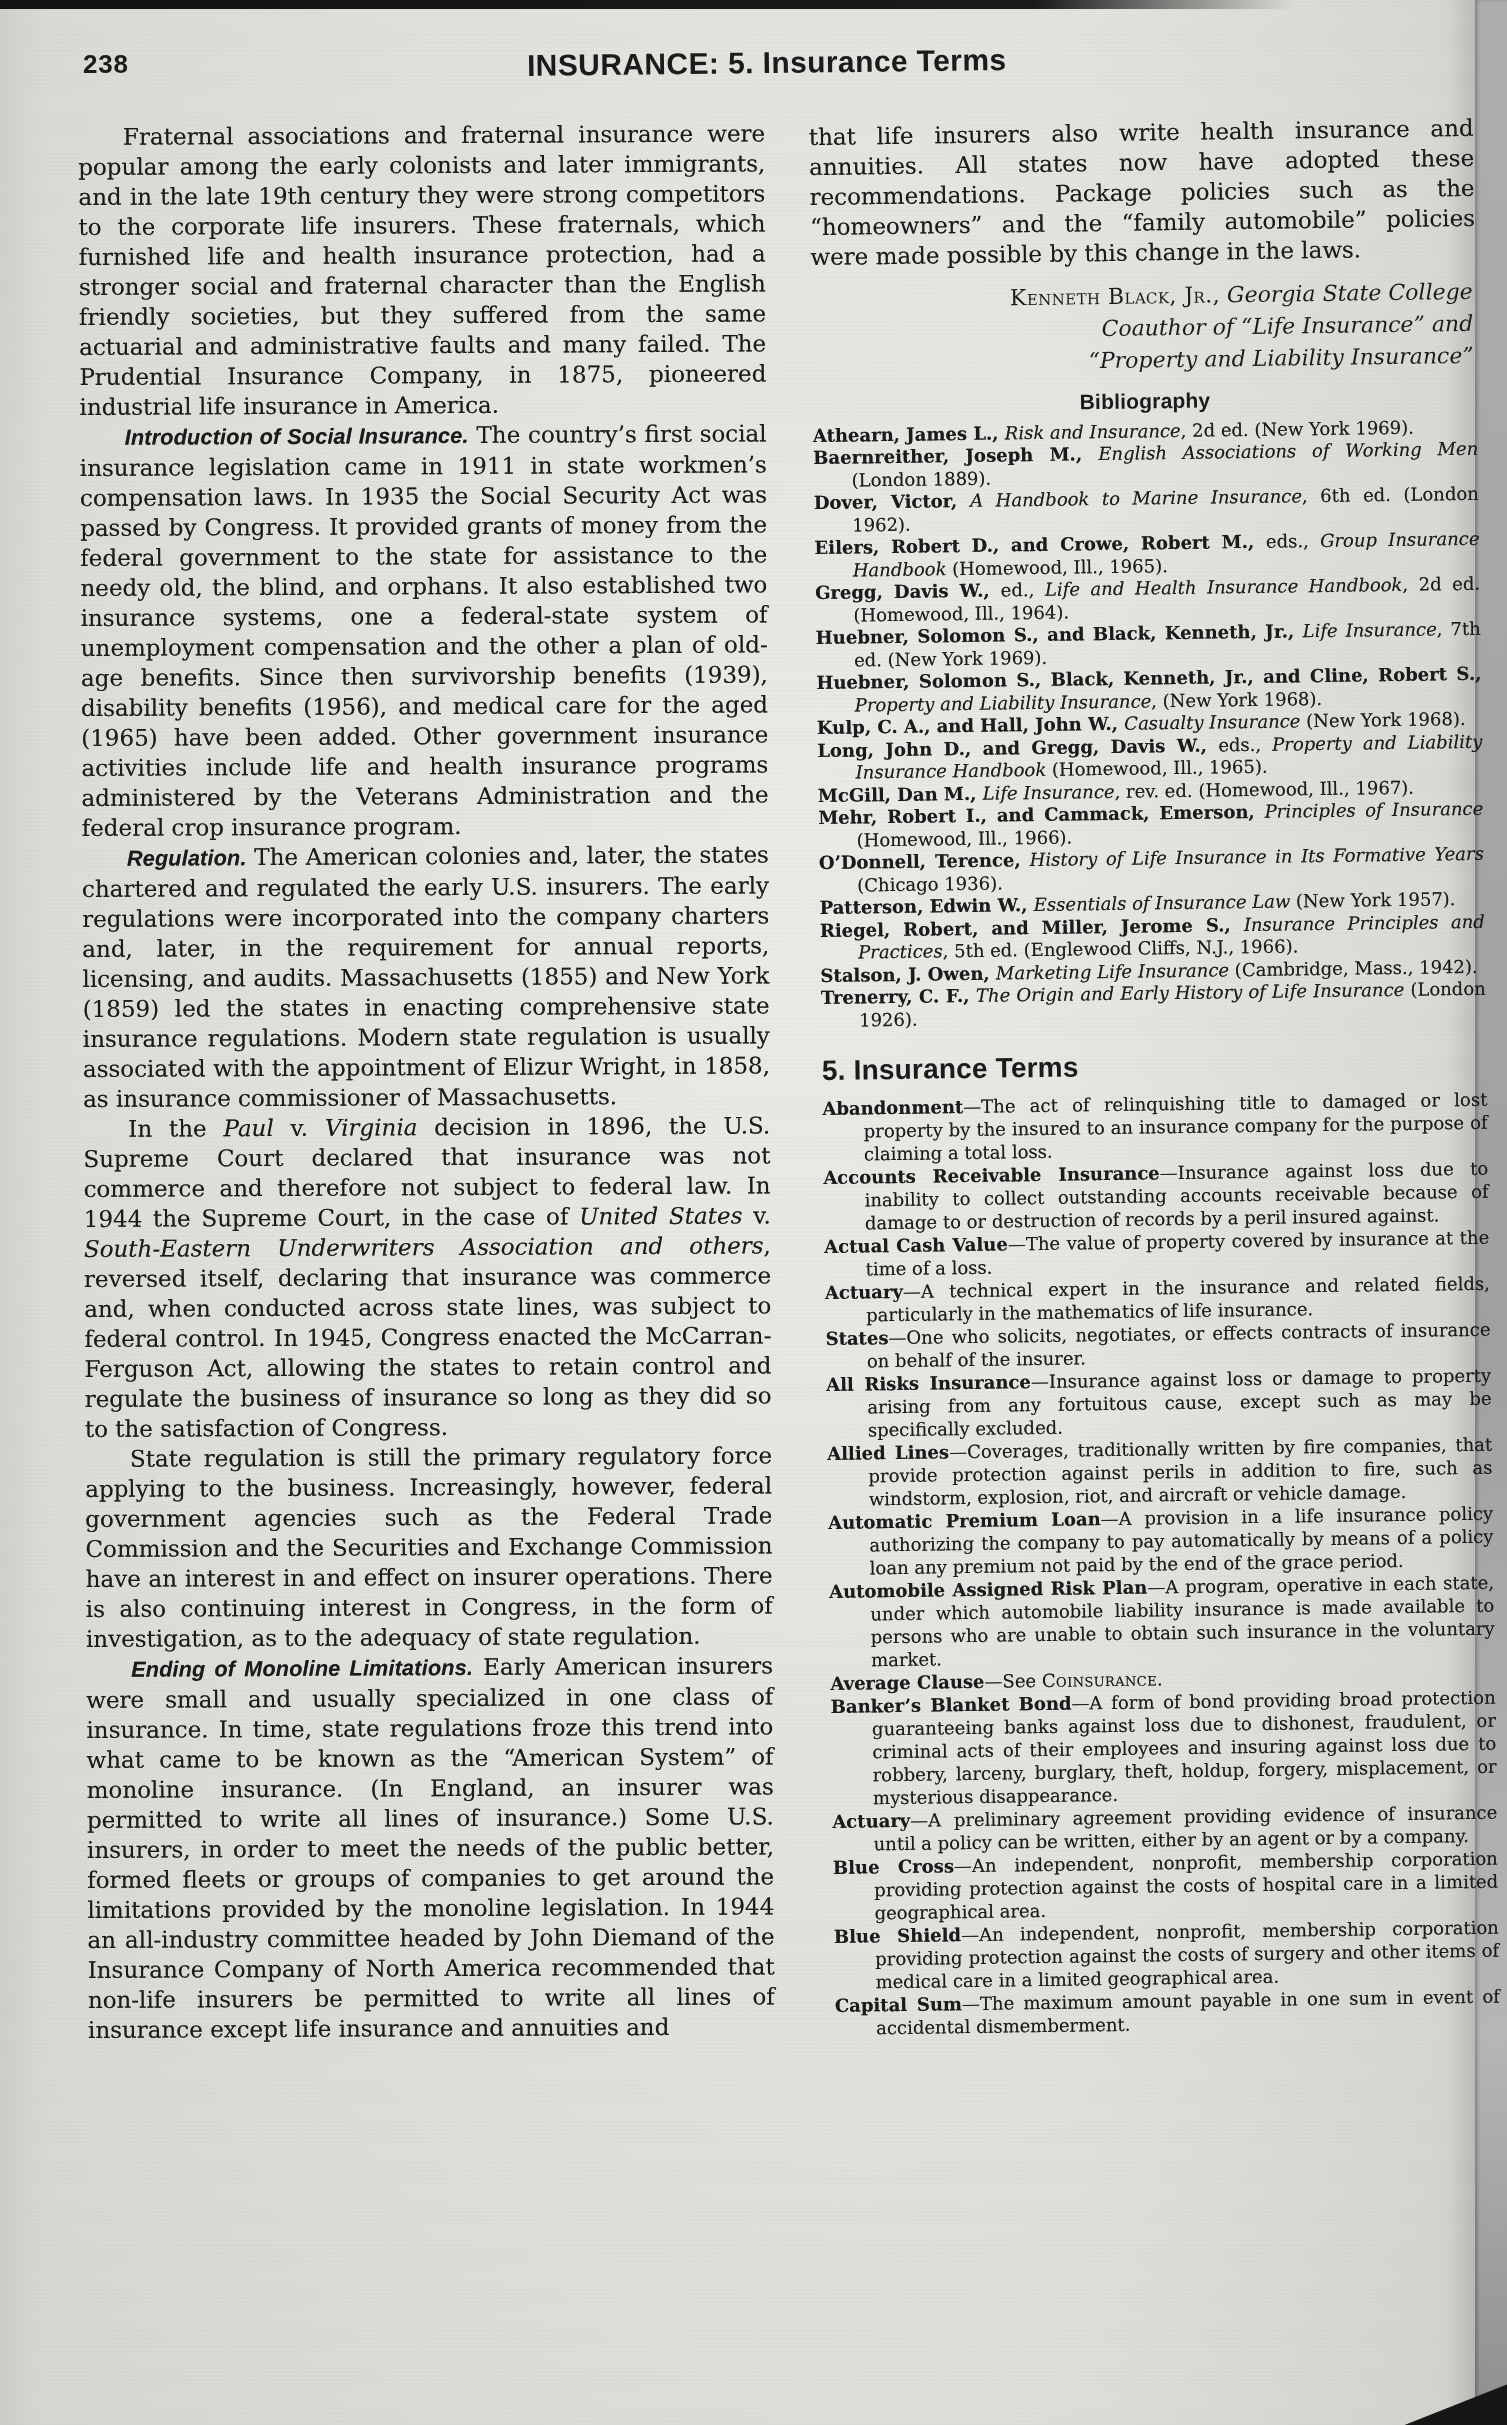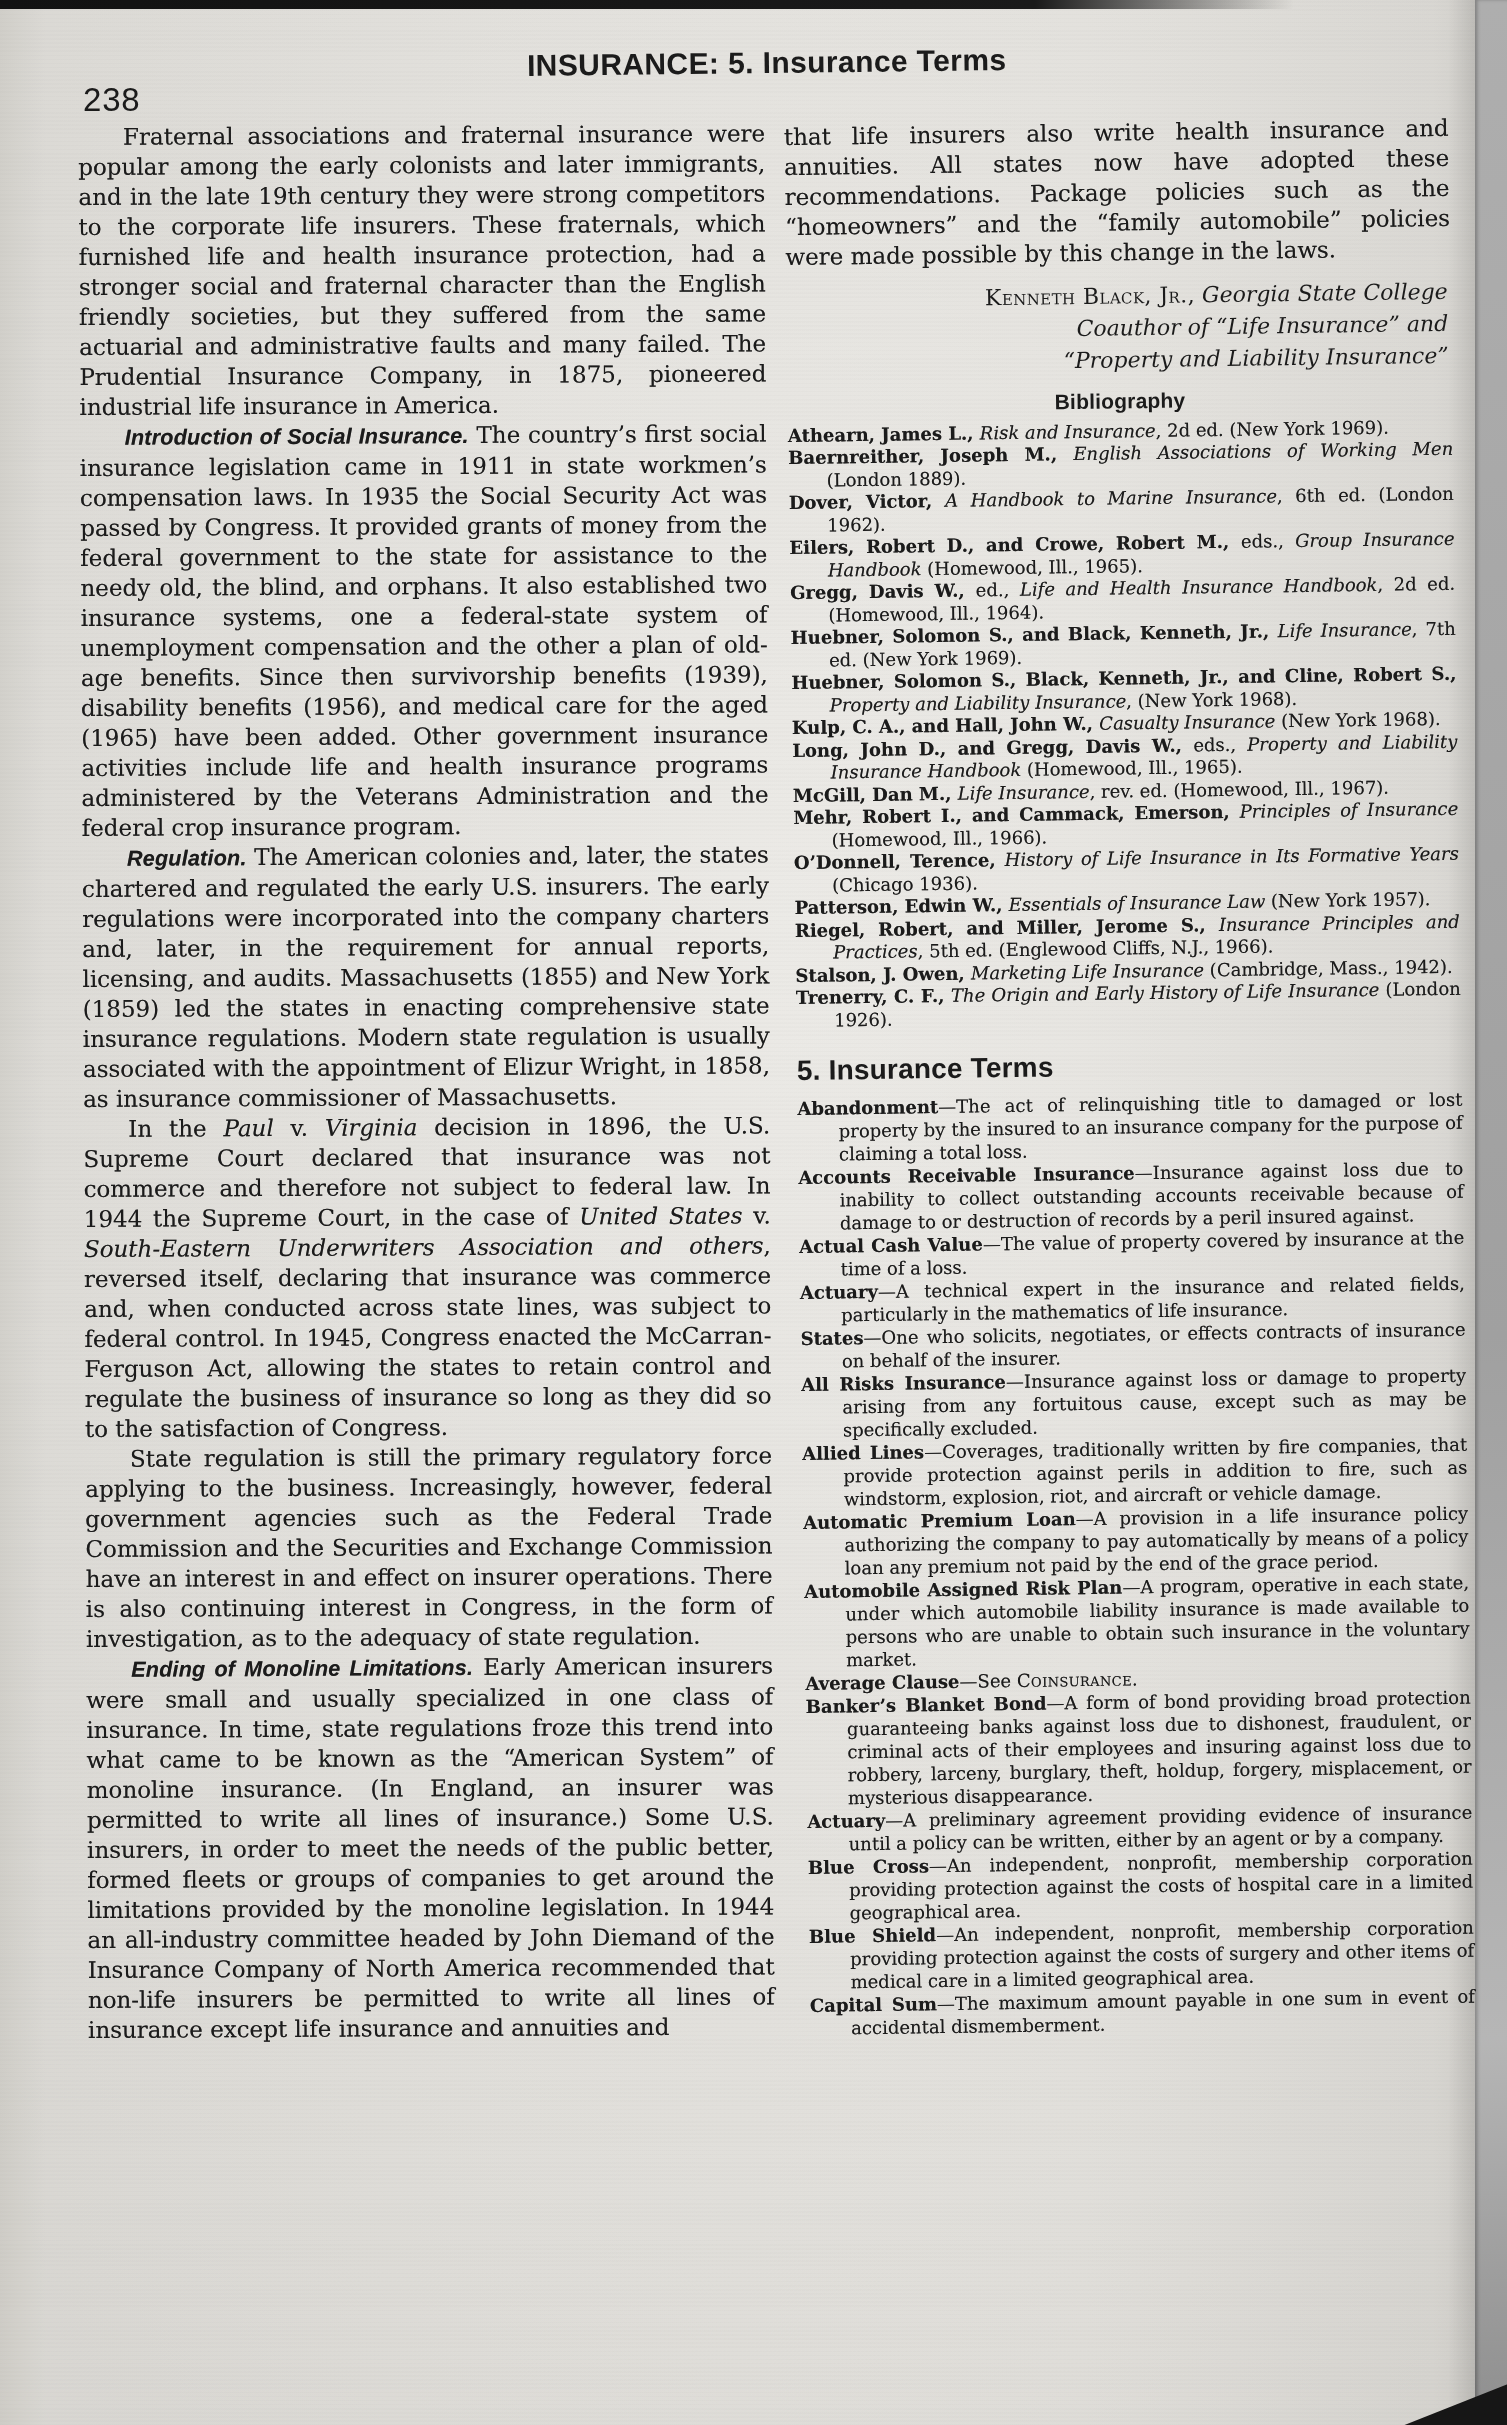--- a/index.html
+++ b/index.html
@@ -33,32 +33,32 @@
     background:linear-gradient(90deg, rgba(0,0,0,0) 0%, rgba(0,0,0,0.10) 100%);
   }
   .corner-wedge {
     position:absolute; right:0; bottom:0; width:106px; height:42px;
     background:#161616;
     clip-path:polygon(100% 0, 100% 100%, 0 100%);
   }
   .header { position:absolute; top:46px; left:0; width:100%; }
   .page-num {
     position:absolute; left:83px; top:3.3px;
-    font-family:"Liberation Sans", sans-serif; font-weight:normal;
-    font-size:33px; letter-spacing:0.8px;margin-top:32px;
+    font-family:"Liberation Sans", sans-serif; font-weight:bold;
+    font-size:26px; letter-spacing:0.8px;
   }
   .running-head {
     position:absolute; left:527px; top:0;
     font-family:"Liberation Sans", sans-serif; font-weight:bold;
     font-size:30px; letter-spacing:0.4px;
     transform:rotate(-0.7deg);
   }
   .columns {
     position:absolute; top:122px; left:78px;
-    display:flex; gap:32px;
+    display:flex; gap:57px;
   }
   .col-left  { width:687px; transform:rotate(-0.3deg); transform-origin:top left; }
   .col-right { width:665px; transform:rotate(-0.8deg); transform-origin:0 50%; }
 
   .body-par {
     font-size:23px; line-height:30px;
     text-align:justify; text-indent:45px;
     text-shadow:0 0 0.3px rgba(20,20,20,0.55);
   }
   .no-indent { text-indent:0; }

